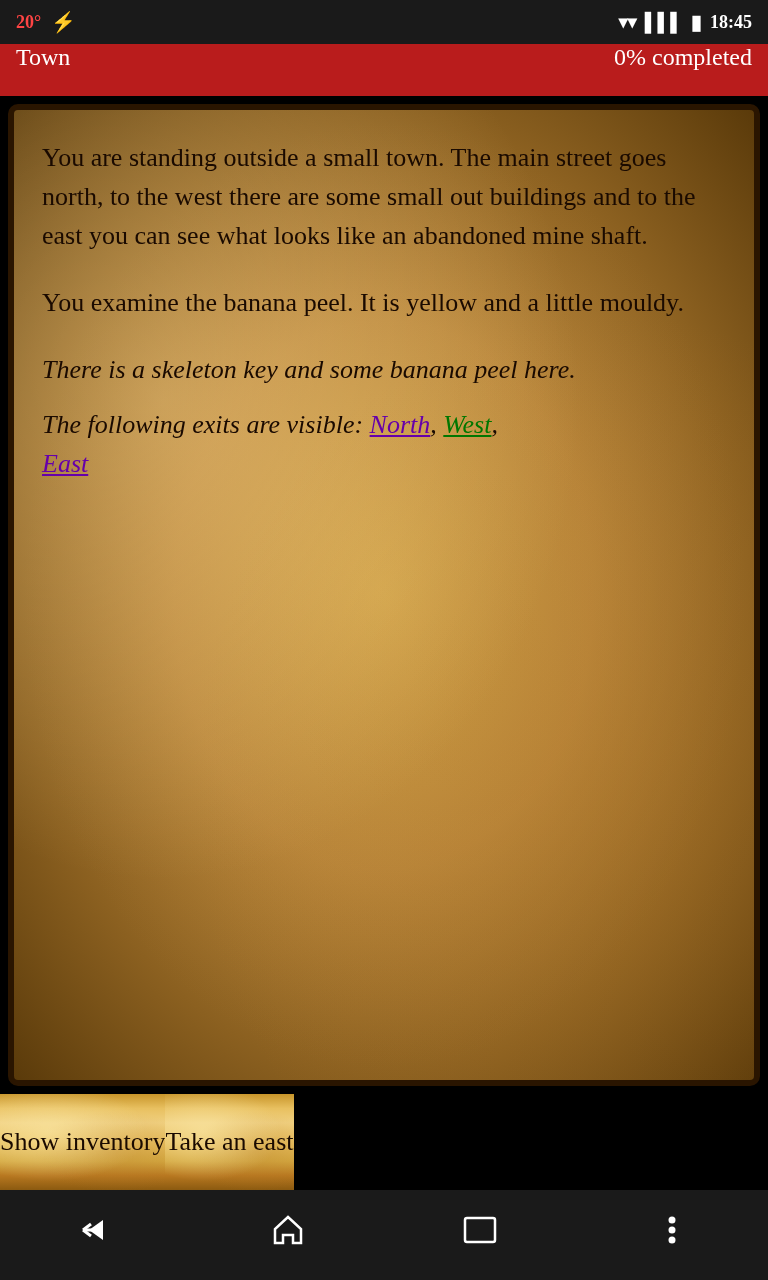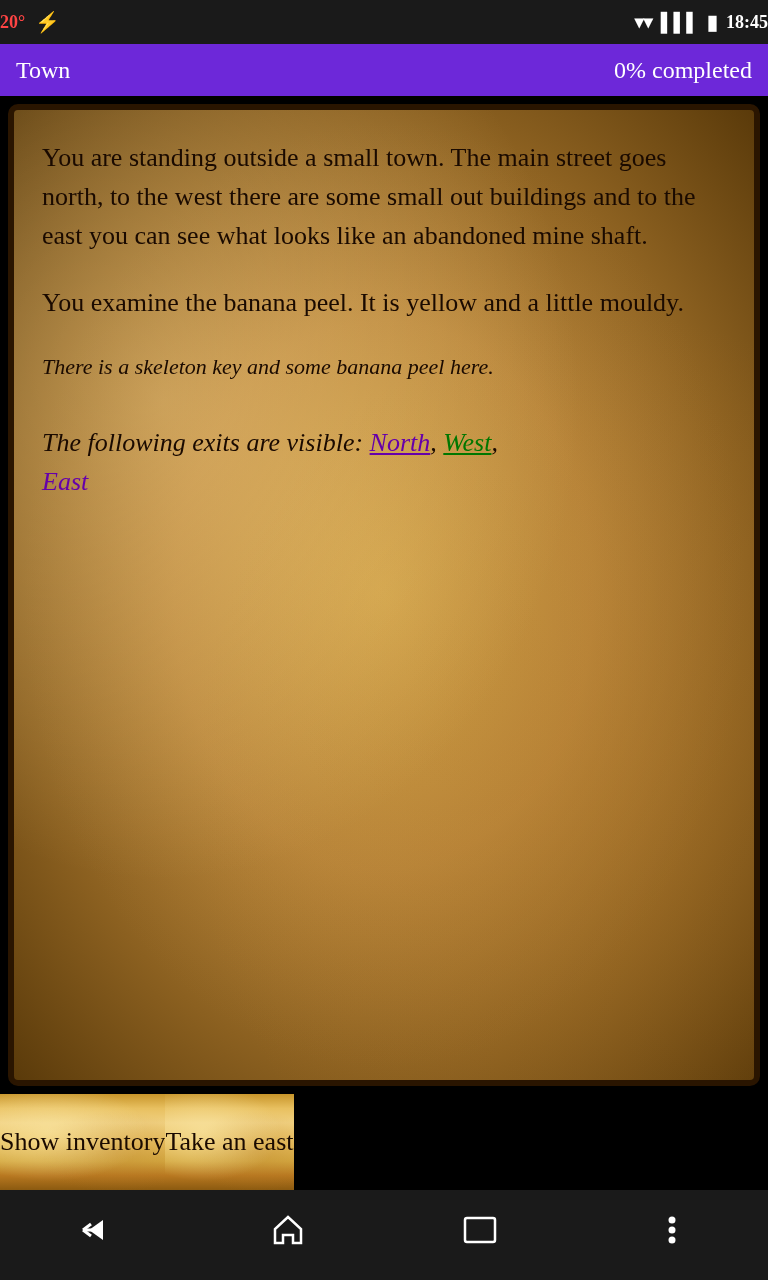--- a/index.html
+++ b/index.html
@@ -15,21 +15,21 @@
       flex-direction: column;
     }
 
     
     #status-bar {
       height: 44px;
       background: #1a1a1a;
       display: flex;
       align-items: center;
       justify-content: space-between;
-      padding: 0 0;
+      padding: 0 16px;
       flex-shrink: 0;
     }
     .status-left {
       display: flex;
       align-items: center;
       gap: 10px;
       color: #fff;
       font-size: 18px;
     }
     .status-temp {
@@ -49,23 +49,22 @@
       font-size: 18px;
       font-weight: bold;
     }
     .wifi-icon { font-size: 18px; }
     .signal-icon { font-size: 18px; }
     .battery-icon { font-size: 20px; }
 
     
     #title-bar {
       height: 52px;
-      background: #6d28d9;
-      display: flex;
-      align-items: center;
+      background: #b91c1c;
+      display: flex;
       justify-content: space-between;
       padding: 0 16px;
       flex-shrink: 0;
     }
     #title-bar .app-title {
       color: #fff;
       font-size: 24px;
       font-family: Georgia, serif;
     }
     #title-bar .progress-text {
@@ -116,25 +115,25 @@
     .story-text {
       font-family: Georgia, 'Times New Roman', serif;
       font-size: 26px;
       line-height: 1.5;
       color: #1a0a00;
       margin-bottom: 28px;
     }
 
     .items-text {
       font-family: Georgia, 'Times New Roman', serif;
-      font-size: 22px;
+      font-size: 26px;
       line-height: 1.5;
       color: #1a0a00;
       font-style: italic;
-      margin-bottom: 40px;
+      margin-bottom: 16px;
     }
 
     .exits-text {
       font-family: Georgia, 'Times New Roman', serif;
       font-size: 26px;
       line-height: 1.5;
       color: #1a0a00;
       font-style: italic;
     }
 
@@ -145,20 +144,21 @@
       cursor: pointer;
     }
     .exit-west {
       color: #007700;
       text-decoration: underline;
       font-style: italic;
       cursor: pointer;
     }
     .exit-east {
       color: #6600aa;
+      text-decoration: underline;
       font-style: italic;
       cursor: pointer;
     }
 
     
     #buttons-area {
       flex-shrink: 0;
       background: #000;
       padding: 0;
       display: flex;

